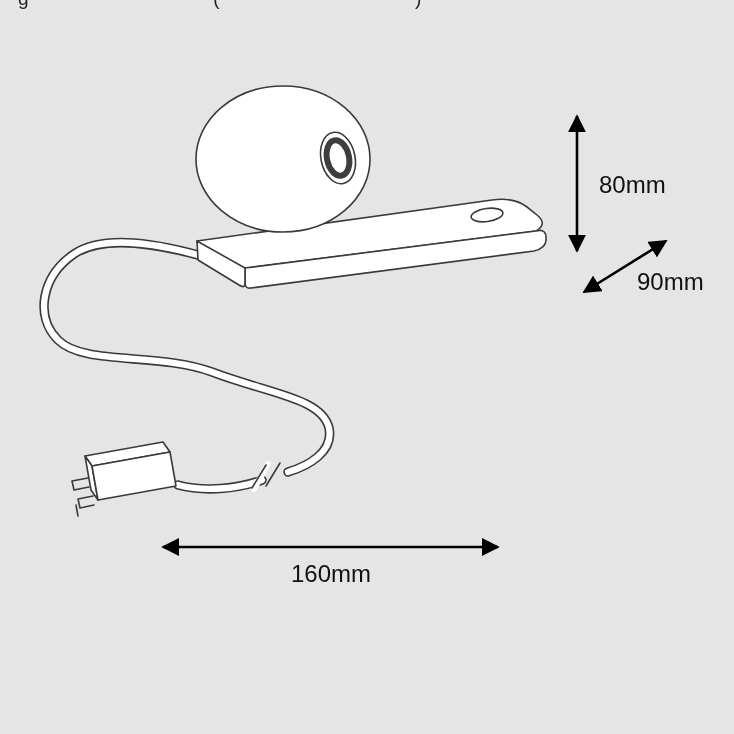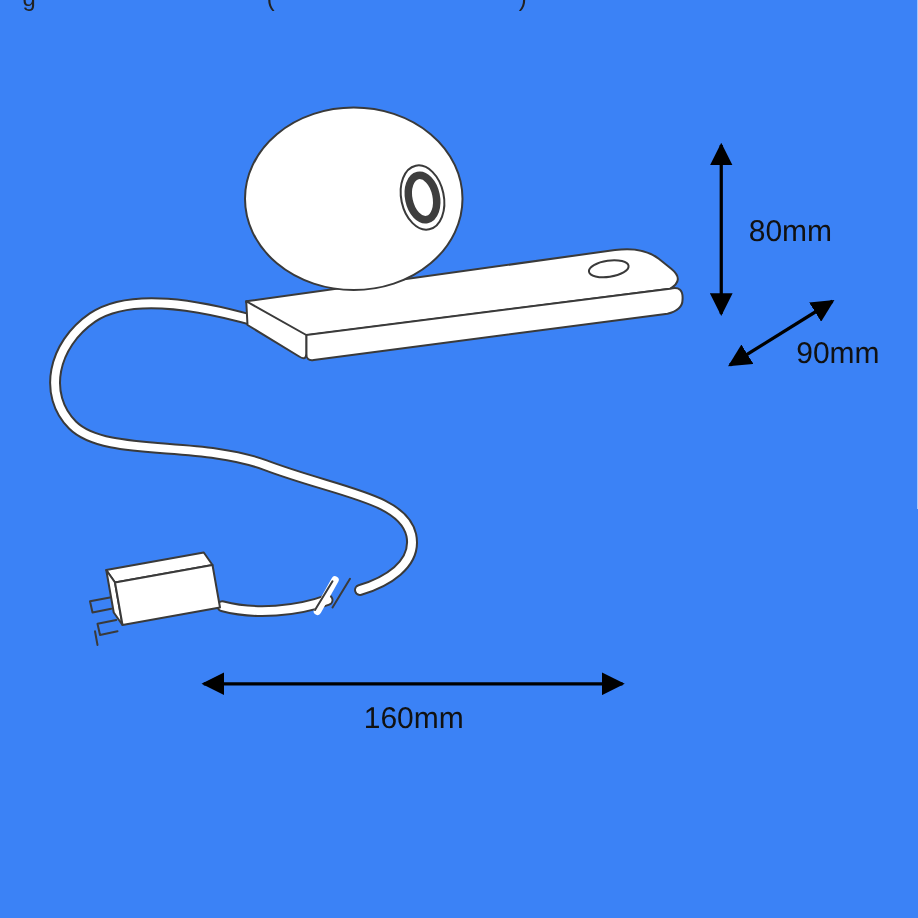--- a/index.html
+++ b/index.html
@@ -4,21 +4,21 @@
 <style>
   html, body {
     margin: 0;
     padding: 0;
     background: #ffffff;
   }
   .canvas {
     position: relative;
     width: 734px;
     height: 734px;
-    background: #3b82f6;
+    background: #e5e5e5;
     overflow: hidden;
     font-family: "Liberation Sans", sans-serif;
   }
   svg {
     display: block;
   }
   .outline {
     fill: #ffffff;
     stroke: #3a3a3a;
     stroke-width: 1.6;

